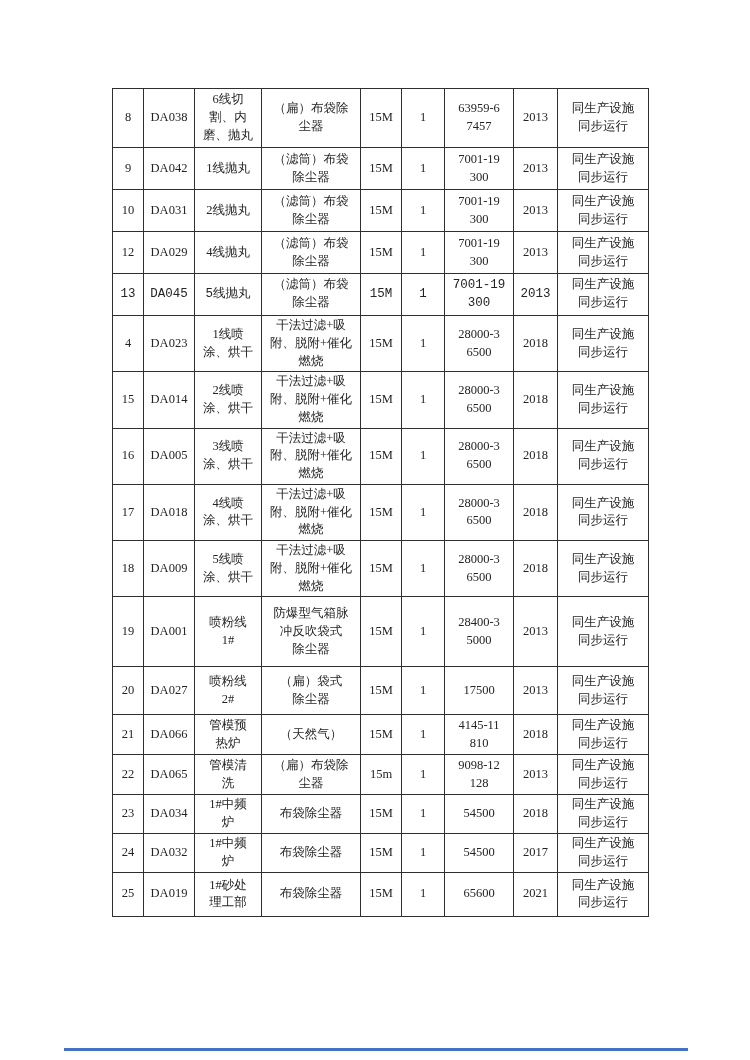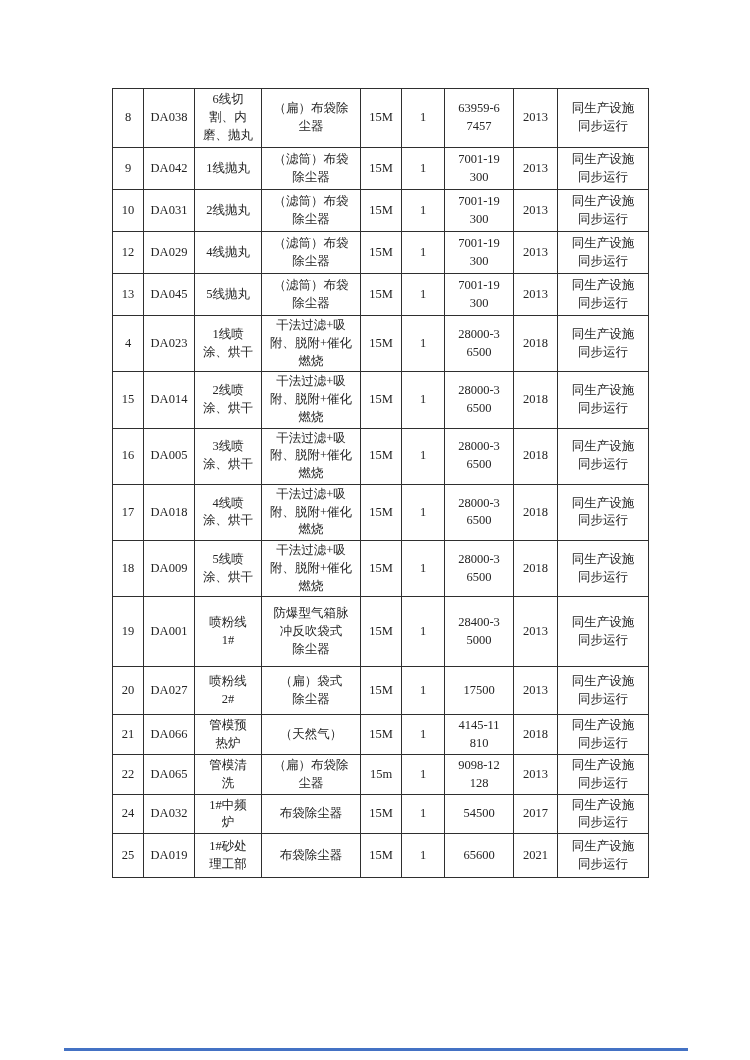--- a/index.html
+++ b/index.html
@@ -108,21 +108,21 @@
       <td>（滤筒）布袋
 除尘器</td>
       <td>15M</td>
       <td>1</td>
       <td>7001-19
 300</td>
       <td>2013</td>
       <td>同生产设施
 同步运行</td>
     </tr>
-        <tr style="height: 42px;">
+        <tr style="height: 42px; font-family: Liberation Mono, monospace;">
       <td>13</td>
       <td>DA045</td>
       <td>5线抛丸</td>
       <td>（滤筒）布袋
 除尘器</td>
       <td>15M</td>
       <td>1</td>
       <td>7001-19
 300</td>
       <td>2013</td>
@@ -261,20 +261,33 @@
       <td>（扁）布袋除
 尘器</td>
       <td>15m</td>
       <td>1</td>
       <td>9098-12
 128</td>
       <td>2013</td>
       <td>同生产设施
 同步运行</td>
     </tr>
+        <tr style="height: 38px;">
+      <td>23</td>
+      <td>DA034</td>
+      <td>1#中频
+炉</td>
+      <td>布袋除尘器</td>
+      <td>15M</td>
+      <td>1</td>
+      <td>54500</td>
+      <td>2018</td>
+      <td>同生产设施
+同步运行</td>
+    </tr>
         <tr style="height: 39px;">
       <td>24</td>
       <td>DA032</td>
       <td>1#中频
 炉</td>
       <td>布袋除尘器</td>
       <td>15M</td>
       <td>1</td>
       <td>54500</td>
       <td>2017</td>

